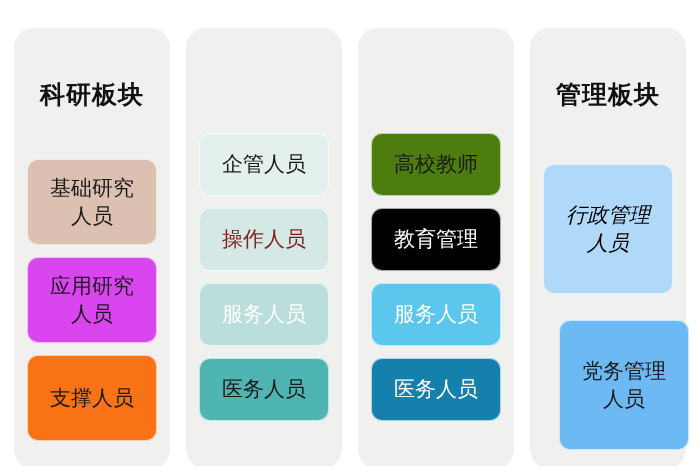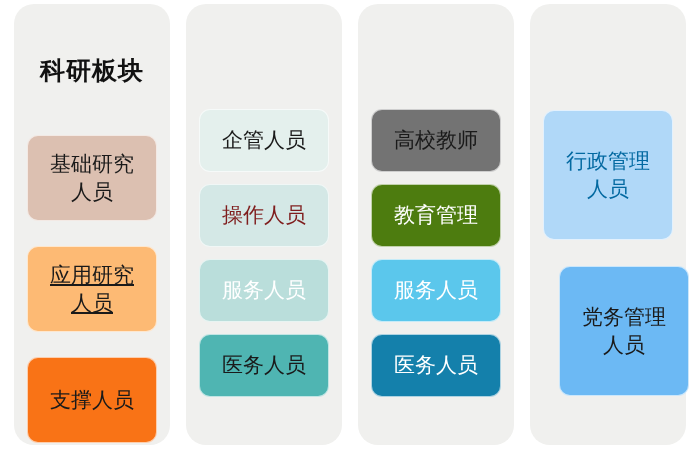--- a/index.html
+++ b/index.html
@@ -6,21 +6,21 @@
   html, body {
     width: 700px; height: 466px;
     background: #ffffff;
     font-family: "DejaVu Sans", sans-serif;
     overflow: hidden;
   }
   .board {
     width: 700px; height: 466px;
     display: flex;
     justify-content: space-between;
-    padding: 4px 14px 13px 14px;
+    padding: 28px 14px 13px 14px;
   }
   .panel {
     width: 156px;
     height: 441px;
     background: #f0f0ee;
     border-radius: 20px;
     padding-top: 52px;
     display: flex;
     flex-direction: column;
     align-items: center;
@@ -33,21 +33,21 @@
     color: #111111;
     text-align: center;
     letter-spacing: 1px;
     white-space: nowrap;
   }
   .cards {
     display: flex;
     flex-direction: column;
     width: 130px;
   }
-  .cards.col-research { margin-top: 49px; gap: 25px; }
+  .cards.col-research { margin-top: 49px; gap: 12px; }
   .cards.col-enterprise { margin-top: 53px; gap: 12px; }
   .cards.col-education { margin-top: 53px; gap: 12px; }
   .cards.col-management { margin-top: 54px; gap: 26px; }
   .card {
     width: 130px;
     border-radius: 11px;
     display: flex;
     align-items: center;
     justify-content: center;
     text-align: center;
@@ -63,46 +63,47 @@
 </head>
 <body>
 
 <div class="board">
 
   <div class="panel">
     <div class="panel-title">科研板块</div>
     <div class="cards col-research">
       <div class="card h-tall" style="background-color: rgb(220, 192, 177); color: rgb(26, 26, 26);">基础研究
 人员</div>
-      <div class="card h-tall" style="background-color: #fdba74; color: rgb(26, 26, 26); text-decoration: underline;">应用研究
+      <div class="card h-tall" style="background-color: #d946ef; color: rgb(26, 26, 26);">应用研究
 人员</div>
       <div class="card h-tall" style="background-color: #f97316; color: rgb(26, 26, 26);">支撑人员</div>
     </div>
   </div>
 
   <div class="panel">
     <div class="cards col-enterprise">
       <div class="card h-short" style="background-color: rgb(228, 240, 237); color: rgb(26, 26, 26);">企管人员</div>
       <div class="card h-short" style="background-color: rgb(212, 232, 230); color: #7f1d1d;">操作人员</div>
       <div class="card h-short" style="background-color: rgb(186, 222, 219); color: rgb(255, 255, 255);">服务人员</div>
       <div class="card h-short" style="background-color: rgb(79, 181, 178); color: rgb(26, 26, 26);">医务人员</div>
     </div>
   </div>
 
   <div class="panel">
     <div class="cards col-education">
-      <div class="card h-short" style="background-color: #737373; color: rgb(26, 26, 26);">高校教师</div>
-      <div class="card h-short" style="background-color: #4d7c0f; color: rgb(255, 255, 255);">教育管理</div>
+      <div class="card h-short" style="background-color: #4d7c0f; color: rgb(26, 26, 26);">高校教师</div>
+      <div class="card h-short" style="background-color: #000000; color: rgb(255, 255, 255);">教育管理</div>
       <div class="card h-short" style="background-color: rgb(91, 199, 236); color: rgb(255, 255, 255);">服务人员</div>
       <div class="card h-short" style="background-color: rgb(20, 128, 171); color: rgb(255, 255, 255);">医务人员</div>
     </div>
   </div>
 
   <div class="panel">
+    <div class="panel-title">管理板块</div>
     <div class="cards col-management">
-      <div class="card h-big" style="background-color: rgb(176, 216, 248); color: #0369a1;">行政管理
+      <div class="card h-big" style="background-color: rgb(176, 216, 248); color: #000000; font-style: italic;">行政管理
 人员</div>
       <div class="card h-big" style="background-color: rgb(108, 185, 244); color: rgb(26, 26, 26); margin-left: 16px;">党务管理
 人员</div>
     </div>
   </div>
 
 </div>
 
 </body></html>

